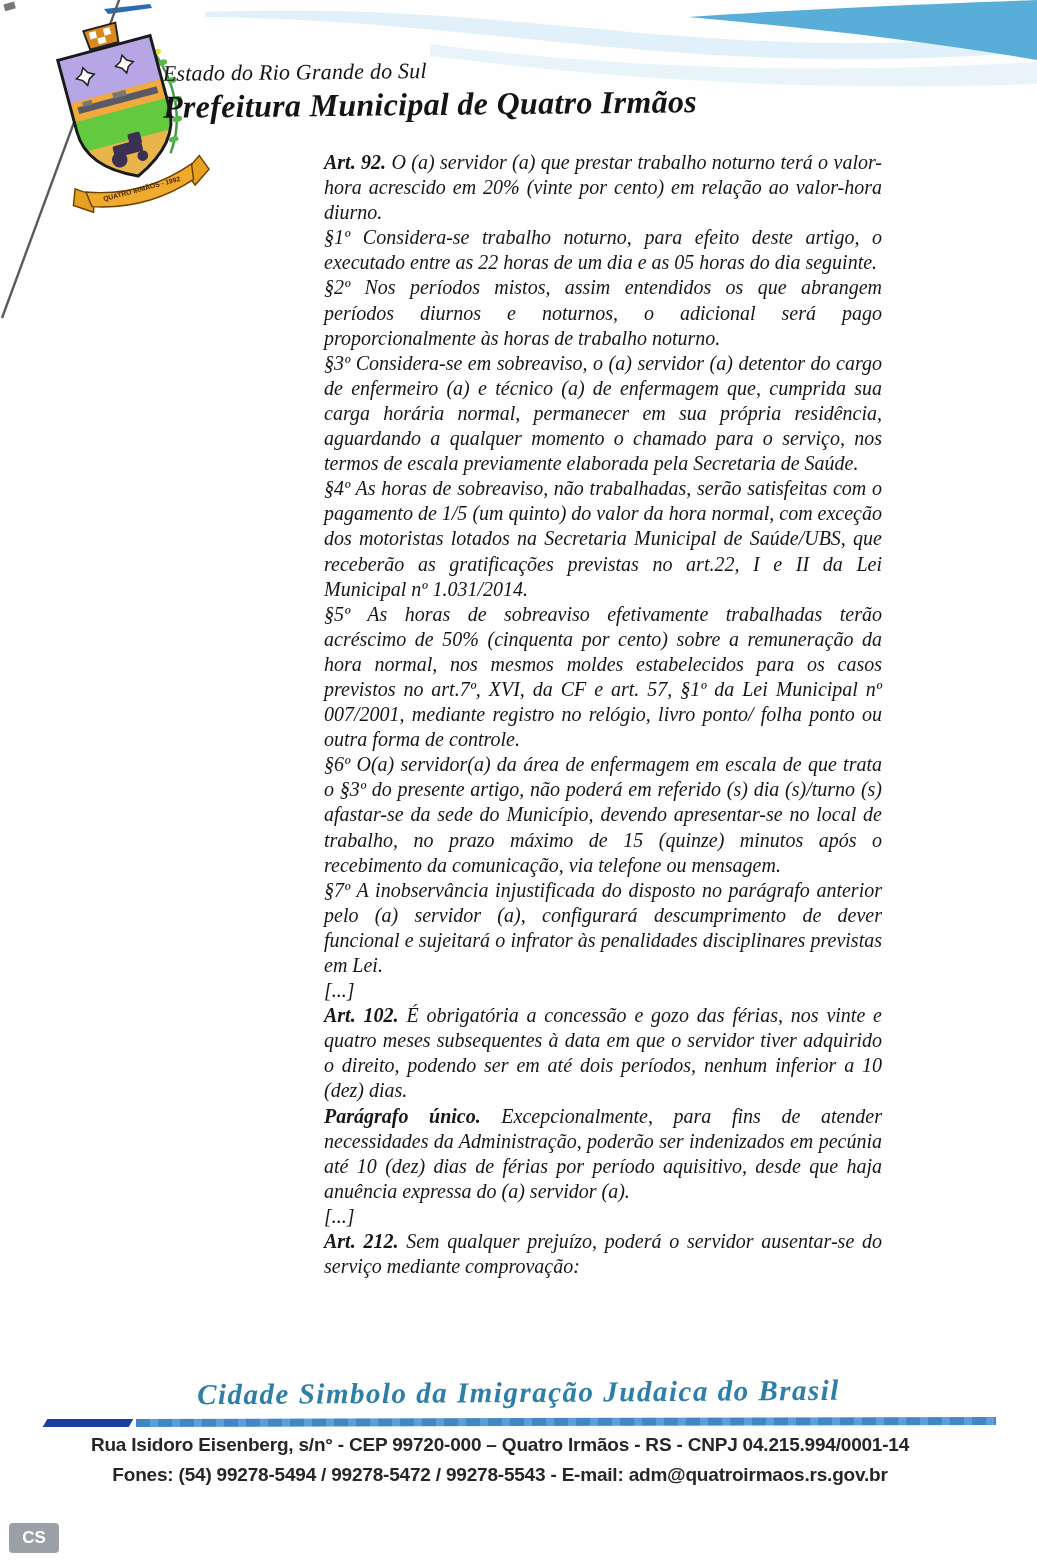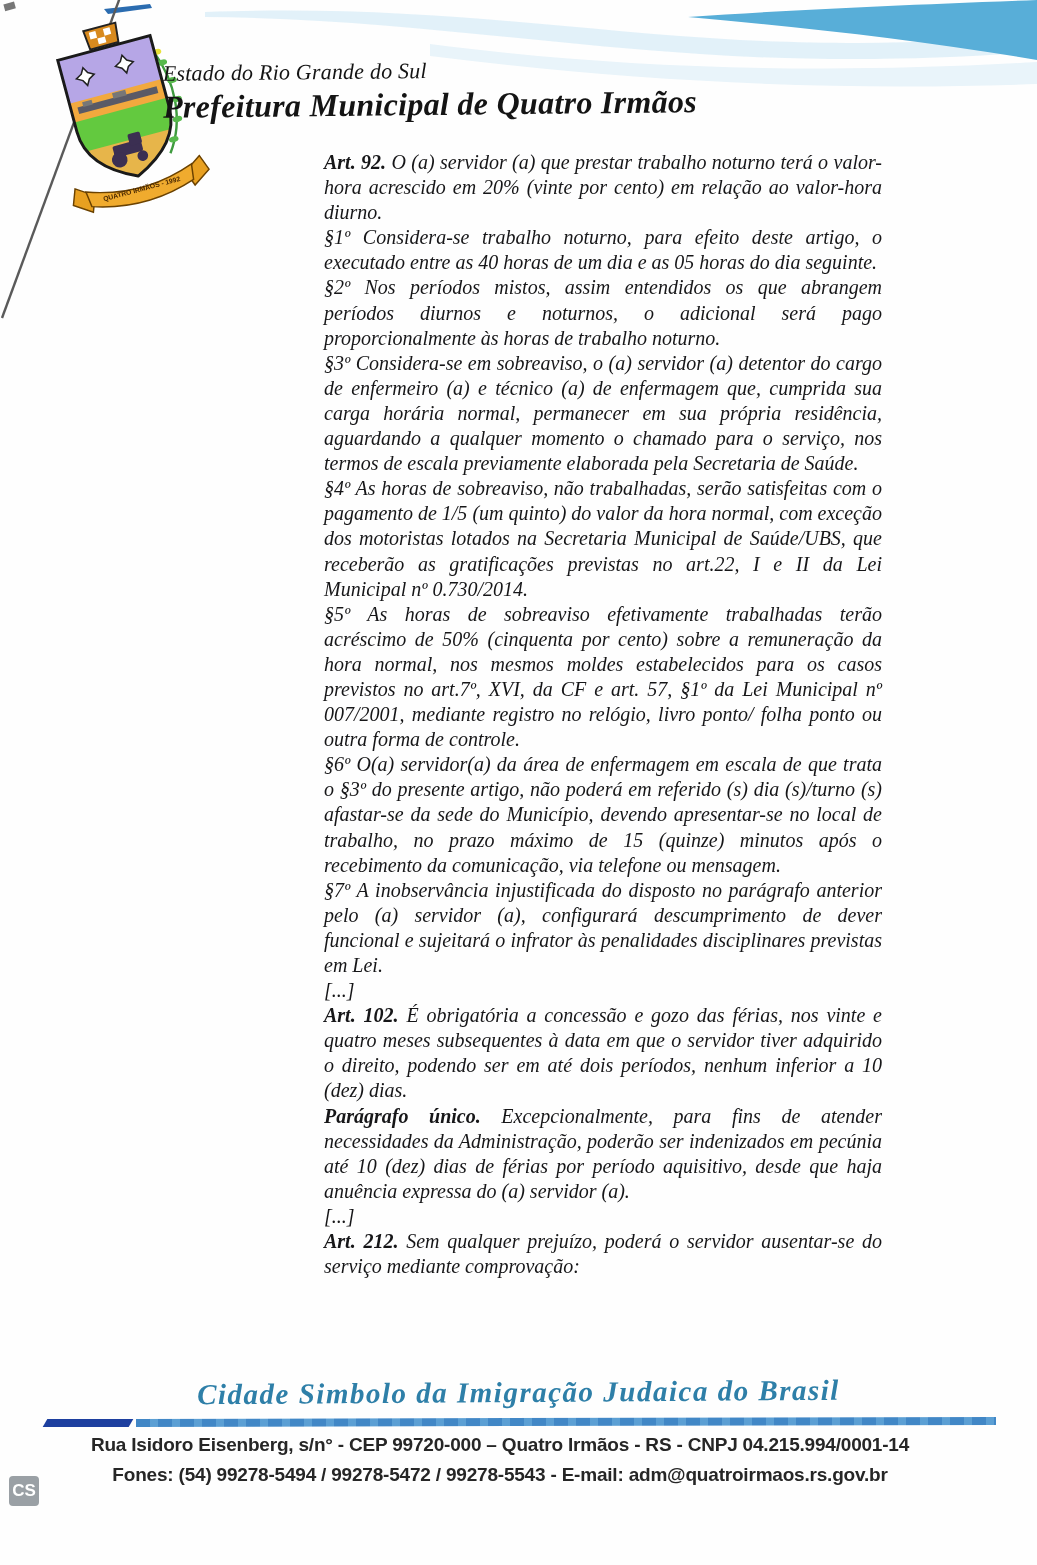--- a/index.html
+++ b/index.html
@@ -48,21 +48,21 @@
   }
   .addr {
     position:absolute; left:0; width:1000px; text-align:center;
     font-family:"Liberation Sans", sans-serif; font-weight:700;
     font-size:19px; color:#262626; letter-spacing:-0.2px;
   }
   .addr1 { top:1434px; }
   .addr2 { top:1464px; }
   
   .cs-badge {
-    position:absolute; left:9px; top:1476px; width:30px; height:30px;
+    position:absolute; left:9px; top:1523px; width:50px; height:30px;
     border-radius:4px; color:#fff;
     font-family:"Liberation Sans", sans-serif; font-weight:700; font-size:17px;
     display:flex; align-items:center; justify-content:center;
   }
   .cs-text {
     position:absolute; left:48px; top:1526px;
     font-family:"Liberation Sans", sans-serif; font-size:22px; letter-spacing:0.3px;
   }
 </style>
 </head>
@@ -138,27 +138,27 @@
 
   <div class="head-text">
     <div class="state-line">Estado do Rio Grande do Sul</div>
     <div class="muni-line">Prefeitura Municipal de Quatro Irmãos</div>
   </div>
 
   <div class="body-text" style="color: rgb(22, 22, 24);">
 
       <p class="para"><span class="lead bold">Art. 92. </span><span class="rest">O (a) servidor (a) que prestar trabalho noturno terá o valor-hora acrescido em 20% (vinte por cento) em relação ao valor-hora diurno.</span></p>
 
-      <p class="para"><span class="lead">§1º </span><span class="rest">Considera-se trabalho noturno, para efeito deste artigo, o executado entre as 40 horas de um dia e as 05 horas do dia seguinte.</span></p>
+      <p class="para"><span class="lead">§1º </span><span class="rest">Considera-se trabalho noturno, para efeito deste artigo, o executado entre as 22 horas de um dia e as 05 horas do dia seguinte.</span></p>
 
       <p class="para"><span class="lead">§2º </span><span class="rest">Nos períodos mistos, assim entendidos os que abrangem períodos diurnos e noturnos, o adicional será pago proporcionalmente às horas de trabalho noturno.</span></p>
 
       <p class="para"><span class="lead">§3º </span><span class="rest">Considera-se em sobreaviso, o (a) servidor (a) detentor do cargo de enfermeiro (a) e técnico (a) de enfermagem que, cumprida sua carga horária normal, permanecer em sua própria residência, aguardando a qualquer momento o chamado para o serviço, nos termos de escala previamente elaborada pela Secretaria de Saúde.</span></p>
 
-      <p class="para"><span class="lead">§4º </span><span class="rest">As horas de sobreaviso, não trabalhadas, serão satisfeitas com o pagamento de 1/5 (um quinto) do valor da hora normal, com exceção dos motoristas lotados na Secretaria Municipal de Saúde/UBS, que receberão as gratificações previstas no art.22, I e II da Lei Municipal nº 0.730/2014.</span></p>
+      <p class="para"><span class="lead">§4º </span><span class="rest">As horas de sobreaviso, não trabalhadas, serão satisfeitas com o pagamento de 1/5 (um quinto) do valor da hora normal, com exceção dos motoristas lotados na Secretaria Municipal de Saúde/UBS, que receberão as gratificações previstas no art.22, I e II da Lei Municipal nº 1.031/2014.</span></p>
 
       <p class="para"><span class="lead">§5º </span><span class="rest">As horas de sobreaviso efetivamente trabalhadas terão acréscimo de 50% (cinquenta por cento) sobre a remuneração da hora normal, nos mesmos moldes estabelecidos para os casos previstos no art.7º, XVI, da CF e art. 57, §1º da Lei Municipal nº 007/2001, mediante registro no relógio, livro ponto/ folha ponto ou outra forma de controle.</span></p>
 
       <p class="para"><span class="lead">§6º </span><span class="rest">O(a) servidor(a) da área de enfermagem em escala de que trata o §3º do presente artigo, não poderá em referido (s) dia (s)/turno (s) afastar-se da sede do Município, devendo apresentar-se no local de trabalho, no prazo máximo de 15 (quinze) minutos após o recebimento da comunicação, via telefone ou mensagem.</span></p>
 
       <p class="para"><span class="lead">§7º </span><span class="rest">A inobservância injustificada do disposto no parágrafo anterior pelo (a) servidor (a), configurará descumprimento de dever funcional e sujeitará o infrator às penalidades disciplinares previstas em Lei.</span></p>
 
       <p class="para"><span class="rest">[...]</span></p>
 
       <p class="para"><span class="lead bold">Art. 102. </span><span class="rest">É obrigatória a concessão e gozo das férias, nos vinte e quatro meses subsequentes à data em que o servidor tiver adquirido o direito, podendo ser em até dois períodos, nenhum inferior a 10 (dez) dias.</span></p>

